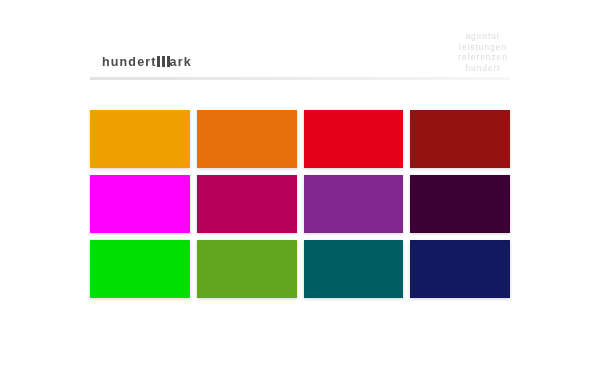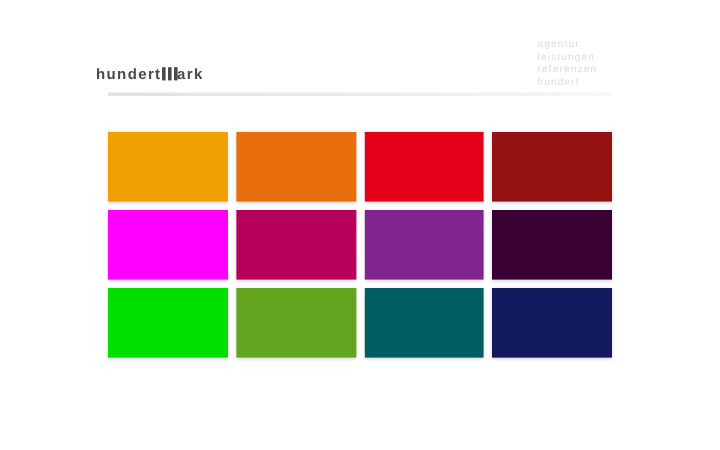--- a/index.html
+++ b/index.html
@@ -26,21 +26,21 @@
   
   .header {
     position: absolute;
     left: 0; top: 0;
     width: 600px;
     height: 88px;
   }
 
   .logo {
     position: absolute;
-    left: 80px;
+    left: 102px;
     top: 55px;
     font-size: 12.5px;
     letter-spacing: 1.15px;
     color: #4a4a4a;
     font-weight: 600;
     white-space: nowrap;
     line-height: 14px;
   }
   .logo .logo-m {
     display: inline-block;
@@ -63,21 +63,21 @@
     top: 77px;
     width: 420px;
     height: 3px;
     background: linear-gradient(to right, #e2e2e2 0%, #ececec 55%, #f7f7f7 100%);
   }
 
   .nav {
     position: absolute;
     right: 82px;
     top: 31px;
-    text-align: left;
+    text-align: center;
     width: 70px;
   }
   .nav-item {
     display: block;
     font-size: 8.5px;
     letter-spacing: 0.9px;
     line-height: 10.5px;
     color: #dcdcdc;
     cursor: pointer;
     white-space: nowrap;

